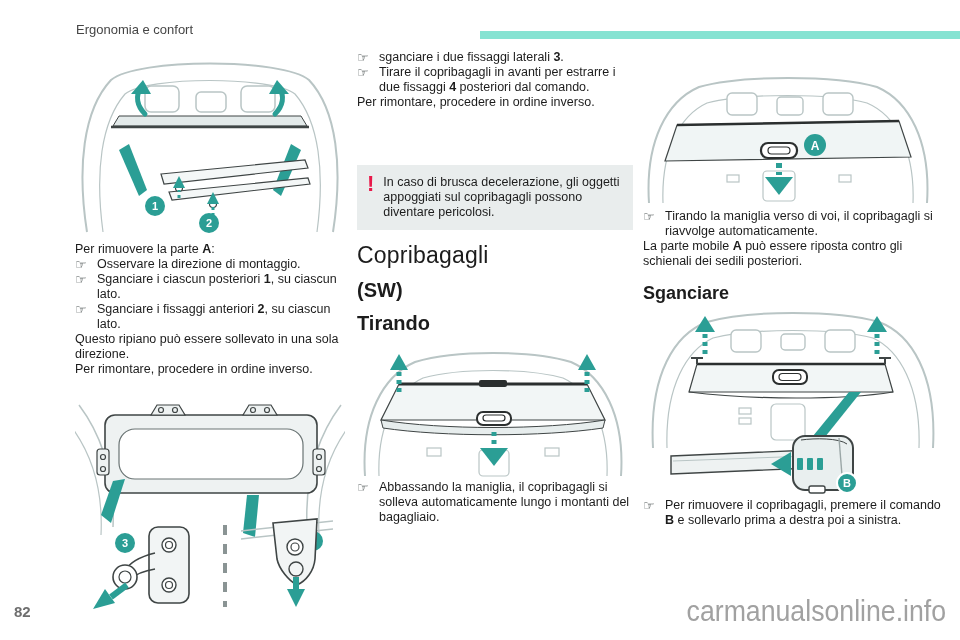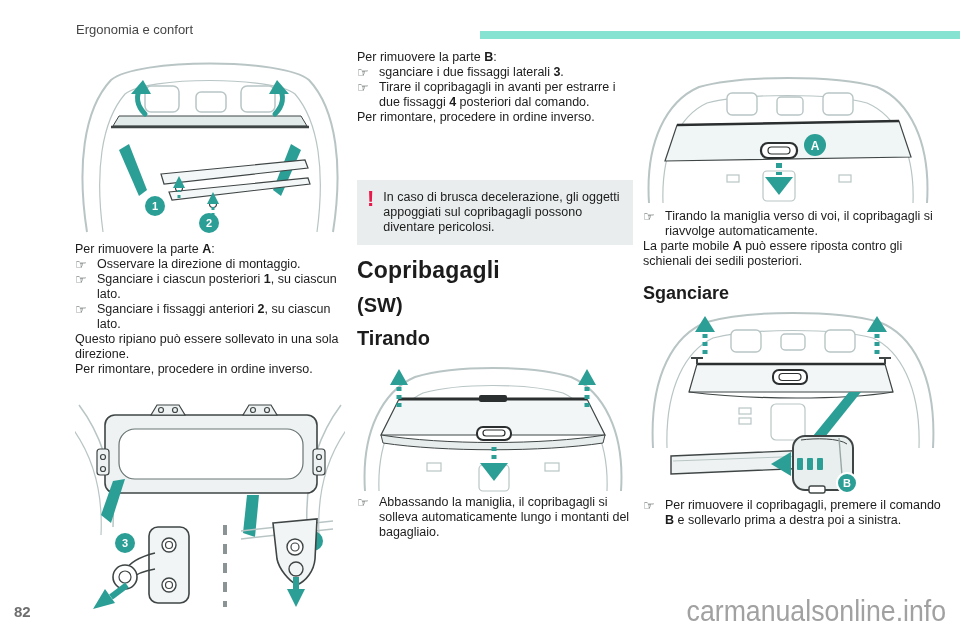--- a/index.html
+++ b/index.html
@@ -12,21 +12,21 @@
   .col{position:absolute;}
   .col1{left:75px;top:46px;width:272px;}
   .col2{left:357px;top:50px;width:276px;}
   .col3{left:643px;top:55px;width:302px;}
   .txt{font-size:12.5px;line-height:15px;}
   .row{display:flex;}
   .gl{flex:0 0 22px;width:22px;color:#4a5252;font-size:13px;line-height:15px;}
   .bt{flex:1;}
   .b{font-weight:bold;}
   p{margin:0;}
-  .h1{font-size:23px;font-weight:bold;margin:12px 0 0 0;letter-spacing:0.2px;}
+  .h1{font-size:23px;font-weight:normal;margin:12px 0 0 0;letter-spacing:0.2px;}
   .h2{font-size:20px;font-weight:bold;margin:10px 0 0 0;}
   .h3{font-size:18px;font-weight:bold;margin:0;}
   .warn{display:flex;gap:9px;background:#e9eded;padding:10px 12px 10px 10px;margin-top:55px;}
   .warn .ex{color:#e8194a;font-weight:900;font-size:22px;line-height:17px;flex:0 0 auto;}
   svg{display:block;}
   
   .page-num{position:absolute;left:14px;top:603px;font-size:15px;font-weight:bold;color:#6e6e6e;}
   .watermark{position:absolute;right:14px;top:595px;font-size:29px;color:#a1a1a1;
              transform:scaleX(0.92);transform-origin:right center;}
 </style>
@@ -161,21 +161,20 @@
       </g>
       <g>
         <line x1="221" y1="176" x2="221" y2="190" stroke="#2b9e95" stroke-width="6"></line>
         <polygon points="212,188 230,188 221,206" fill="#2b9e95"></polygon>
       </g>
     </svg>
   </div>
 
   <div class="col col2">
     <div class="txt">
-      <p><span>Per rimuovere la parte </span><span class="b">B</span><span>:</span></p>
       <div class="row">
         <span class="gl">☞</span>
         <span class="bt"><span>sganciare i due fissaggi laterali </span><span class="b">3</span><span>.</span></span>
       </div>
       <div class="row">
         <span class="gl">☞</span>
         <span class="bt"><span>Tirare il copribagagli in avanti per estrarre i due fissaggi </span><span class="b">4</span><span> posteriori dal comando.</span></span>
       </div>
       <p>Per rimontare, procedere in ordine inverso.</p>
     </div>

